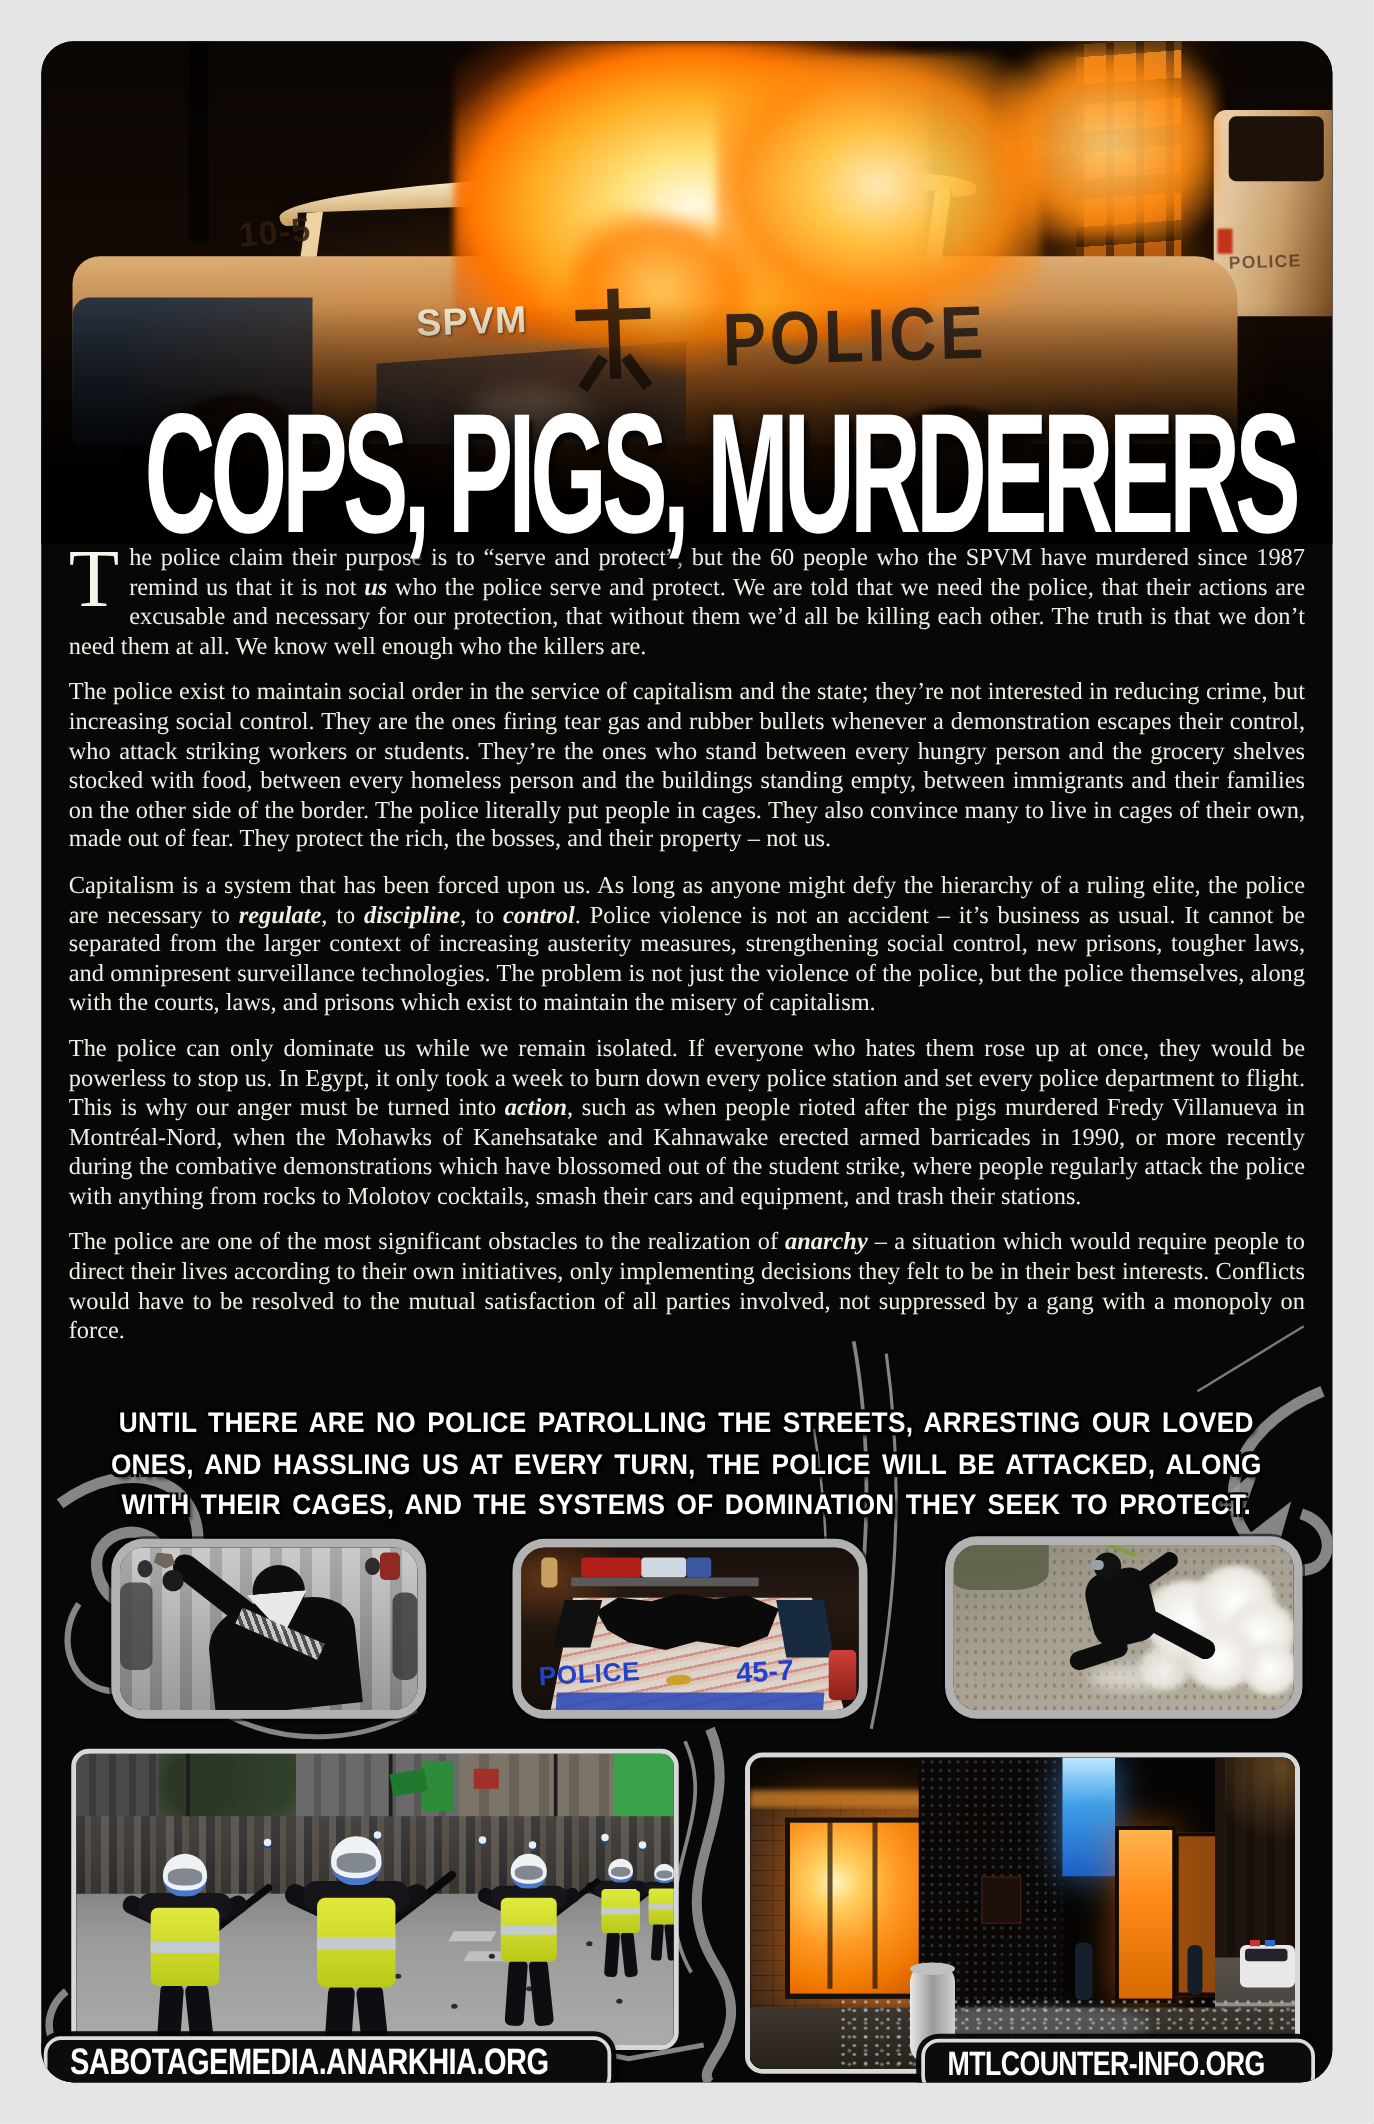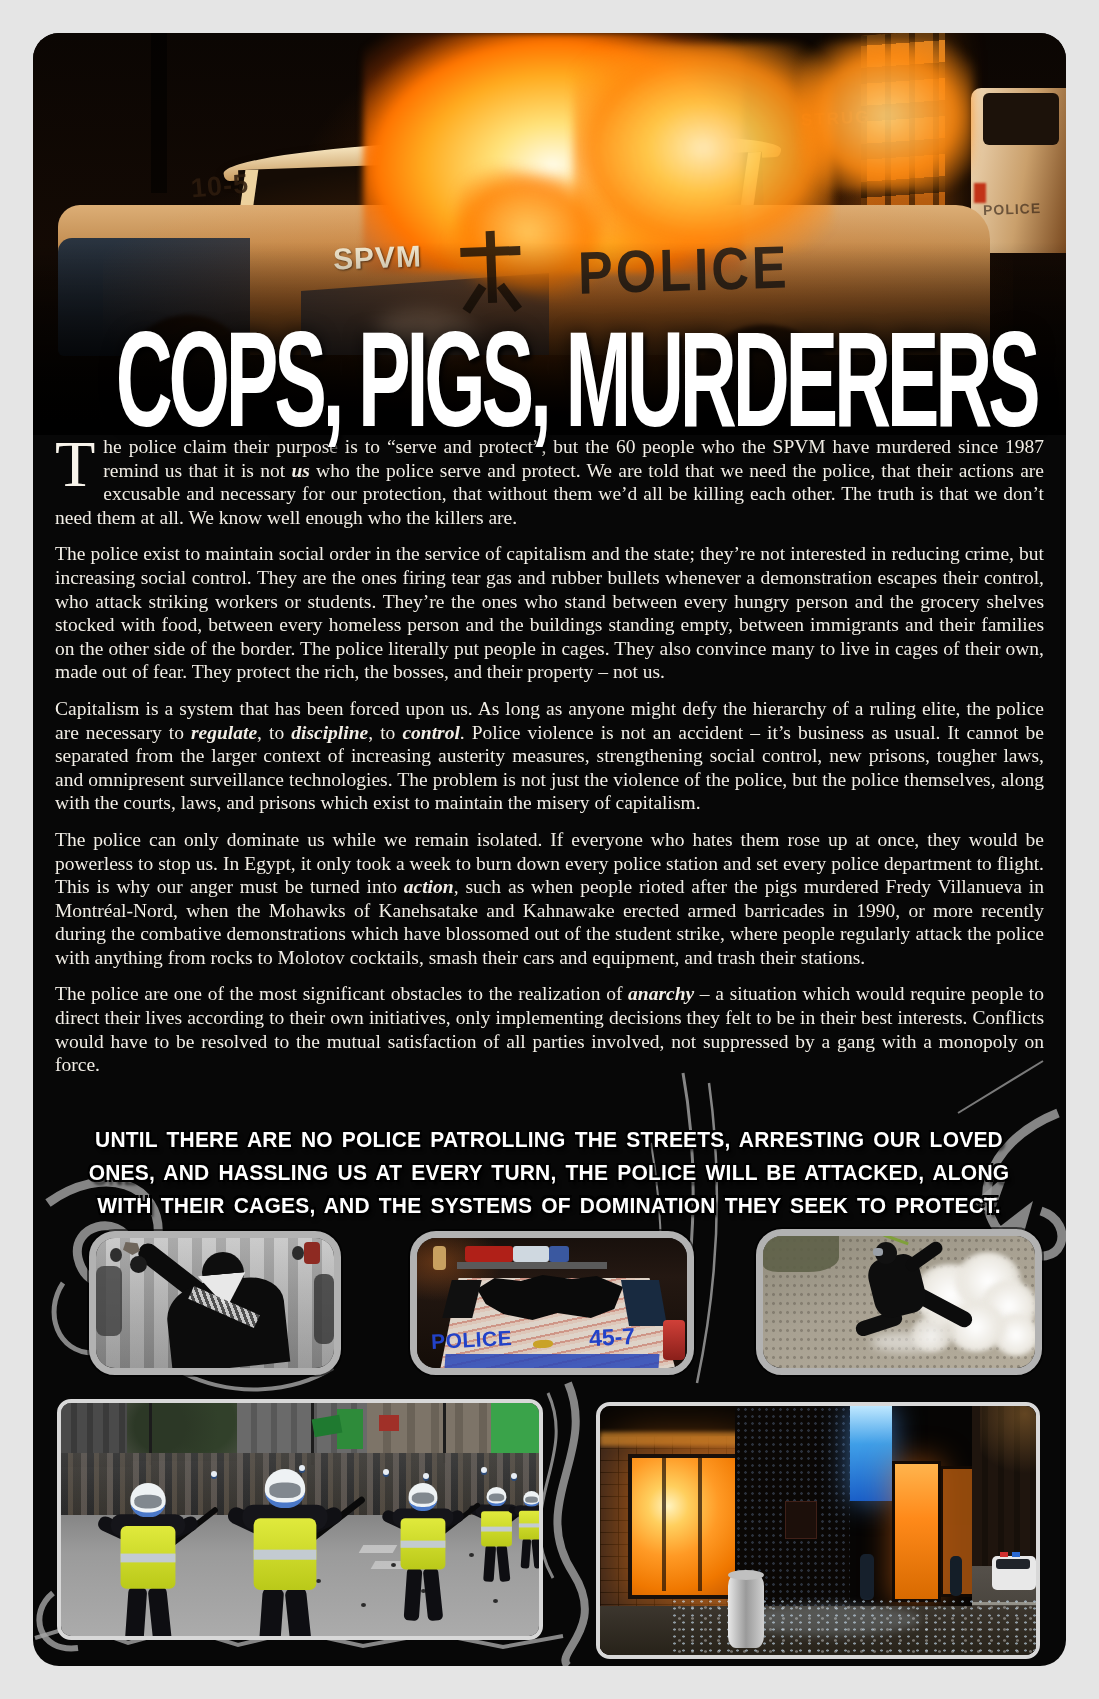--- a/index.html
+++ b/index.html
@@ -477,15 +477,21 @@
       <div class="e-pcar"></div>
       <div class="e-pcar-w"></div>
       <div class="e-pcar-l"></div>
       <div class="e-side"></div>
       <div class="e-glass"></div>
       <div class="e-glasspile"></div>
       <div class="e-bin"></div>
       <div class="e-binlid"></div>
     </div>
 
+    <div class="footbar foot-l">
+      <span>SABOTAGEMEDIA.ANARKHIA.ORG</span>
+    </div>
+    <div class="footbar foot-r">
+      <span>MTLCOUNTER-INFO.ORG</span>
+    </div>
 
   </div>
 </div>
 
 </body></html>

